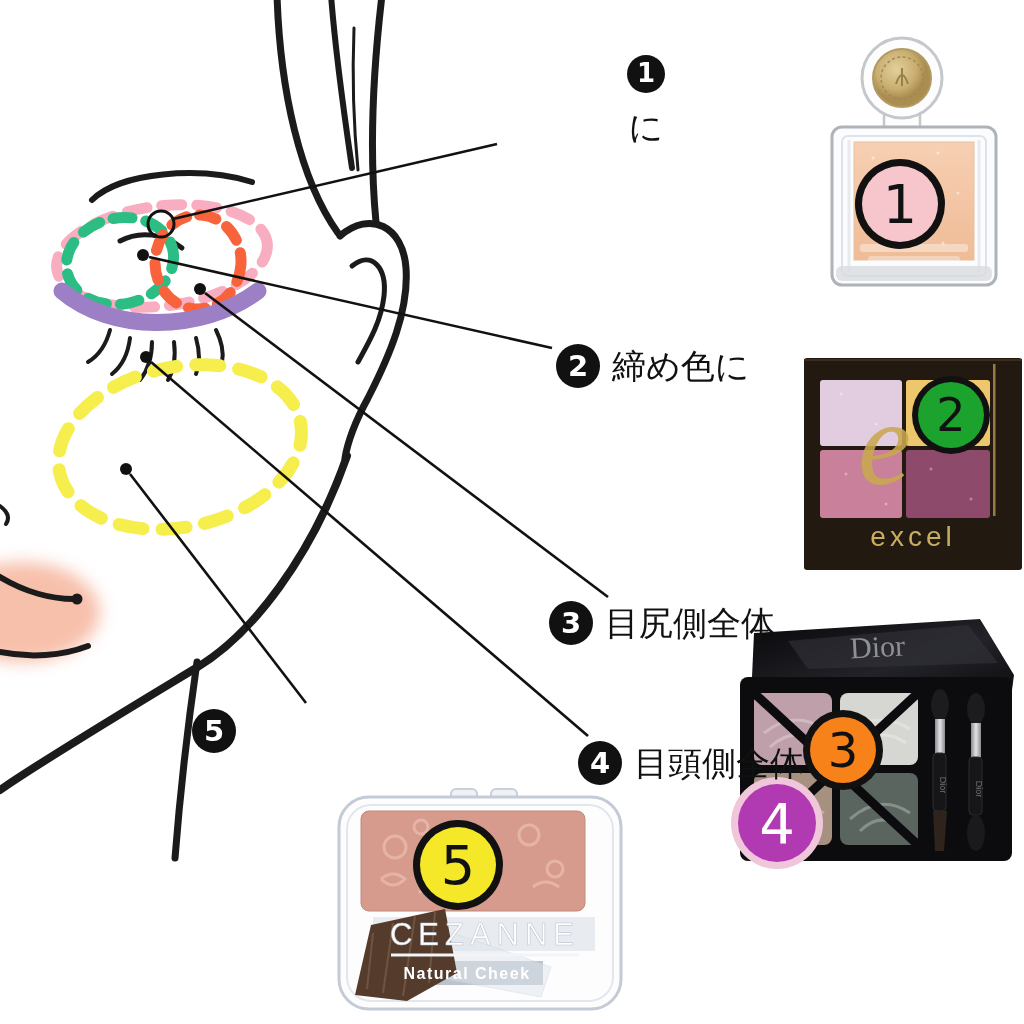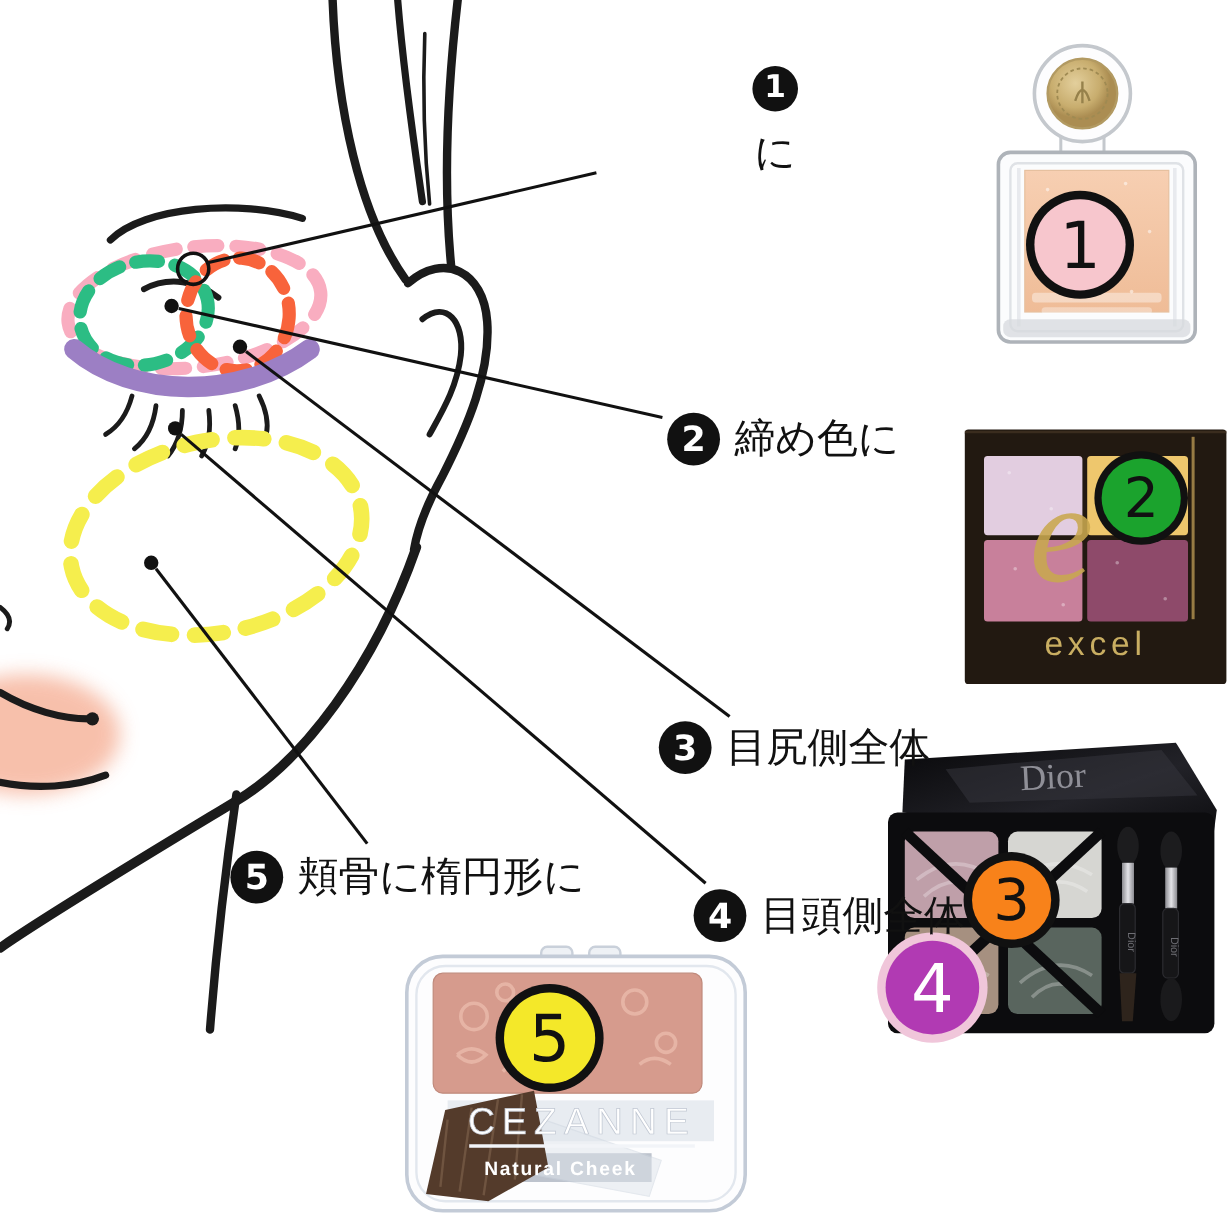--- a/index.html
+++ b/index.html
@@ -294,16 +294,15 @@
     <span>目尻側全体</span>
   </div>
 
   <div class="label" style="left:578px;top:741px;">
     <span class="badge">4</span>
     <span>目頭側全体</span>
   </div>
 
   <div class="label" style="left:192px;top:709px;">
     <span class="badge">5</span>
-    <span>頬骨に楕円形に</span>
   </div>
 
 </div>
 
 </body></html>

